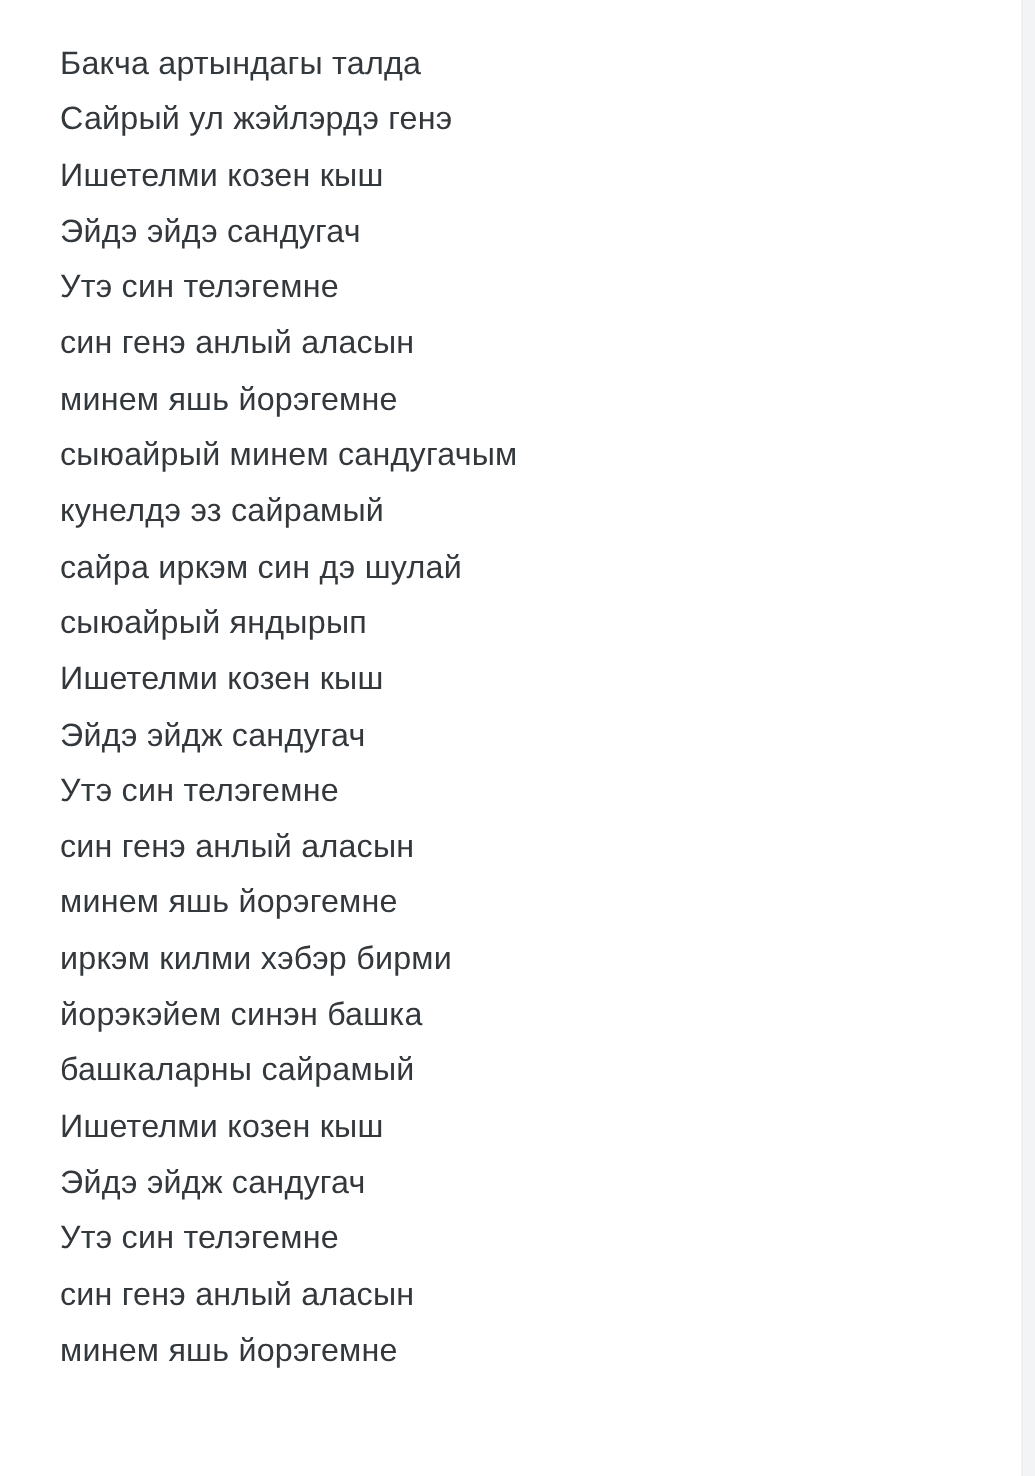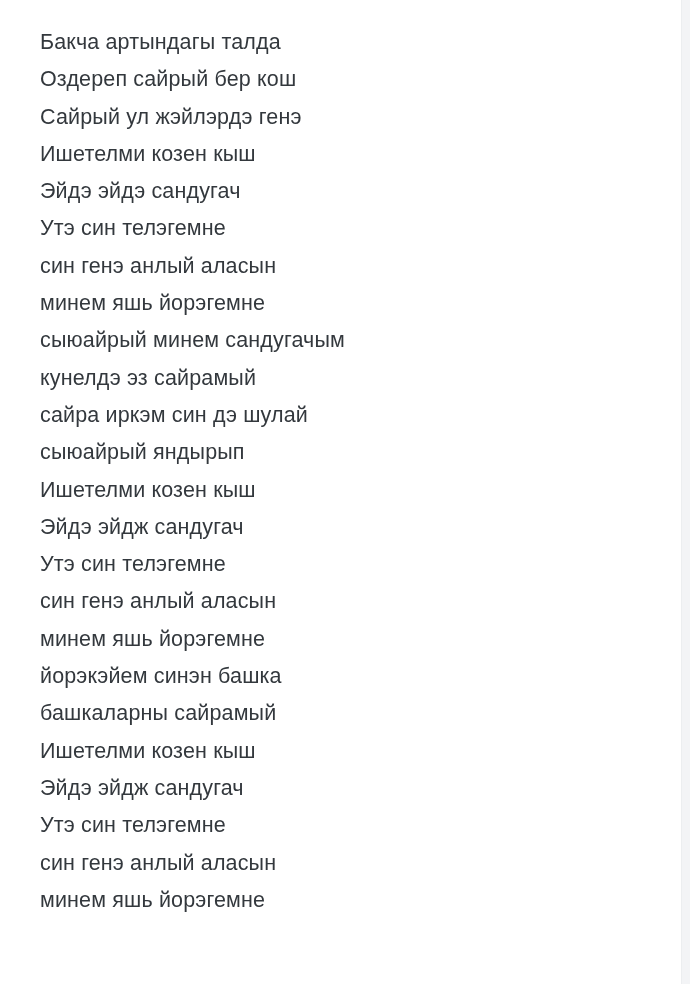--- a/index.html
+++ b/index.html
@@ -54,36 +54,36 @@
 </style>
 </head>
 <body>
 
 <div class="page">
 
   <div class="left-edge"></div>
 
   <div class="lyrics">
     <div class="line">Бакча артындагы талда</div>
-    <div class="line">Оздереп сайрый бер кош</div>
     <div class="line">Сайрый ул жэйлэрдэ генэ</div>
     <div class="line">Ишетелми козен кыш</div>
     <div class="line">Эйдэ эйдэ сандугач</div>
     <div class="line">Утэ син телэгемне</div>
     <div class="line">син генэ анлый аласын</div>
     <div class="line">минем яшь йорэгемне</div>
     <div class="line">сыюайрый минем сандугачым</div>
     <div class="line">кунелдэ эз сайрамый</div>
     <div class="line">сайра иркэм син дэ шулай</div>
     <div class="line">сыюайрый яндырып</div>
     <div class="line">Ишетелми козен кыш</div>
     <div class="line">Эйдэ эйдж сандугач</div>
     <div class="line">Утэ син телэгемне</div>
     <div class="line">син генэ анлый аласын</div>
     <div class="line">минем яшь йорэгемне</div>
+    <div class="line">иркэм килми хэбэр бирми</div>
     <div class="line">йорэкэйем синэн башка</div>
     <div class="line">башкаларны сайрамый</div>
     <div class="line">Ишетелми козен кыш</div>
     <div class="line">Эйдэ эйдж сандугач</div>
     <div class="line">Утэ син телэгемне</div>
     <div class="line">син генэ анлый аласын</div>
     <div class="line">минем яшь йорэгемне</div>
   </div>
 
   <div class="right-edge"></div>

